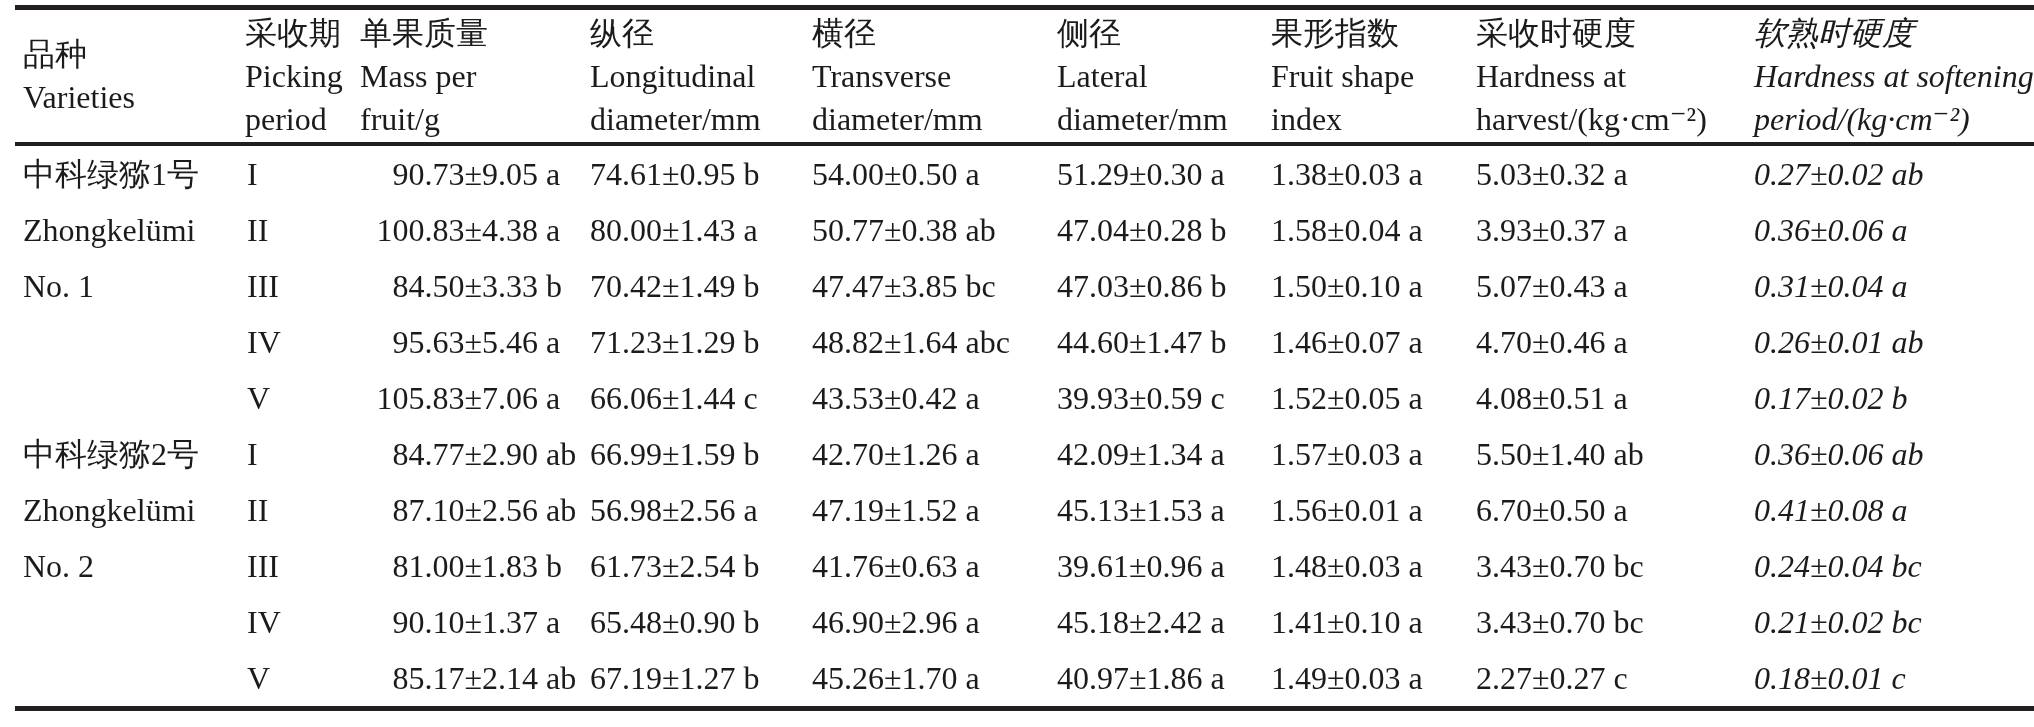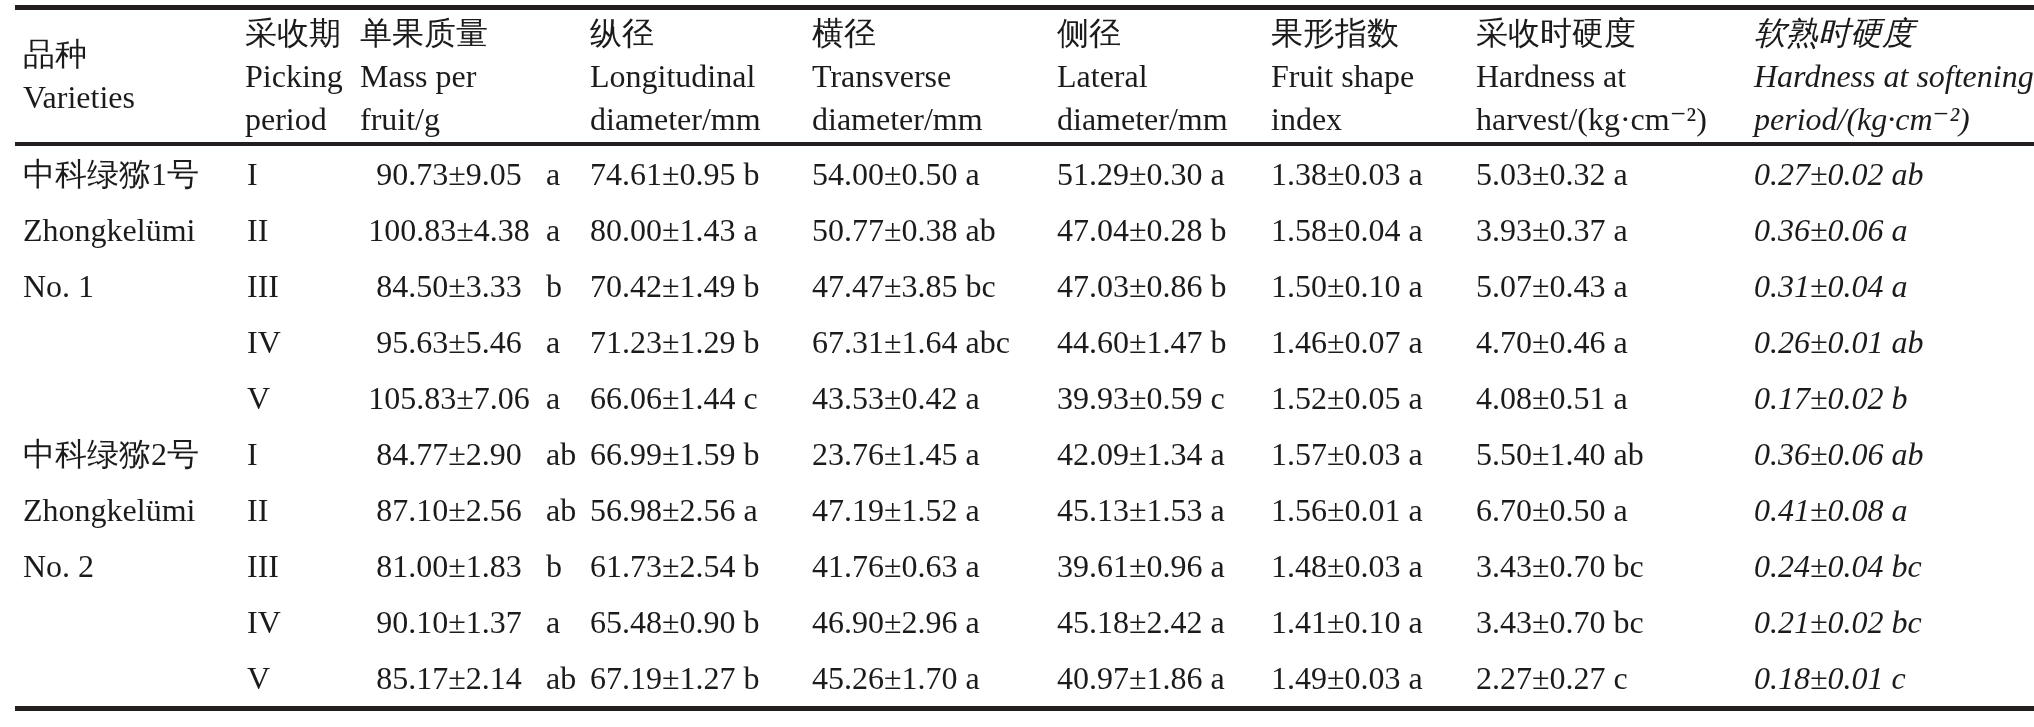--- a/index.html
+++ b/index.html
@@ -41,21 +41,21 @@
   td.variety-cell {
     vertical-align: top;
     line-height: 56px;
     white-space: normal;
   }
   td.variety-cell .variety-en { white-space: pre-line; }
   td.period-cell { padding-left: 10px; }
   td.col-mass .num {
     display: inline-block;
     width: 178px;
-    text-align: center;
+    text-align: right;
   }
   th.col-hardness_softening, td.col-hardness_softening { padding-left: 16px; font-style: italic; }
 </style>
 </head>
 <body>
 
 <div id="stage">
   <table class="paper-table">
     <colgroup>
       <col style="width:222px">
@@ -149,21 +149,21 @@
           <td class="val-cell col-transverse">47.47±3.85 bc</td>
           <td class="val-cell col-lateral">47.03±0.86 b</td>
           <td class="val-cell col-shape_index">1.50±0.10 a</td>
           <td class="val-cell col-hardness_harvest">5.07±0.43 a</td>
           <td class="val-cell col-hardness_softening">0.31±0.04 a</td>
         </tr>
         <tr>
           <td class="period-cell">IV</td>
           <td class="val-cell col-mass"><span class="num">95.63±5.46</span><span class="sig"> a</span></td>
           <td class="val-cell col-longitudinal">71.23±1.29 b</td>
-          <td class="val-cell col-transverse">67.31±1.64 abc</td>
+          <td class="val-cell col-transverse">48.82±1.64 abc</td>
           <td class="val-cell col-lateral">44.60±1.47 b</td>
           <td class="val-cell col-shape_index">1.46±0.07 a</td>
           <td class="val-cell col-hardness_harvest">4.70±0.46 a</td>
           <td class="val-cell col-hardness_softening">0.26±0.01 ab</td>
         </tr>
         <tr>
           <td class="period-cell">V</td>
           <td class="val-cell col-mass"><span class="num">105.83±7.06</span><span class="sig"> a</span></td>
           <td class="val-cell col-longitudinal">66.06±1.44 c</td>
           <td class="val-cell col-transverse">43.53±0.42 a</td>
@@ -174,21 +174,21 @@
         </tr>
         <tr>
           <td rowspan="5" class="variety-cell">
             <div class="variety-zh">中科绿猕2号</div>
             <div class="variety-en">Zhongkelümi
 No. 2</div>
           </td>
           <td class="period-cell">I</td>
           <td class="val-cell col-mass"><span class="num">84.77±2.90</span><span class="sig"> ab</span></td>
           <td class="val-cell col-longitudinal">66.99±1.59 b</td>
-          <td class="val-cell col-transverse">23.76±1.45 a</td>
+          <td class="val-cell col-transverse">42.70±1.26 a</td>
           <td class="val-cell col-lateral">42.09±1.34 a</td>
           <td class="val-cell col-shape_index">1.57±0.03 a</td>
           <td class="val-cell col-hardness_harvest">5.50±1.40 ab</td>
           <td class="val-cell col-hardness_softening">0.36±0.06 ab</td>
         </tr>
         <tr>
           <td class="period-cell">II</td>
           <td class="val-cell col-mass"><span class="num">87.10±2.56</span><span class="sig"> ab</span></td>
           <td class="val-cell col-longitudinal">56.98±2.56 a</td>
           <td class="val-cell col-transverse">47.19±1.52 a</td>

